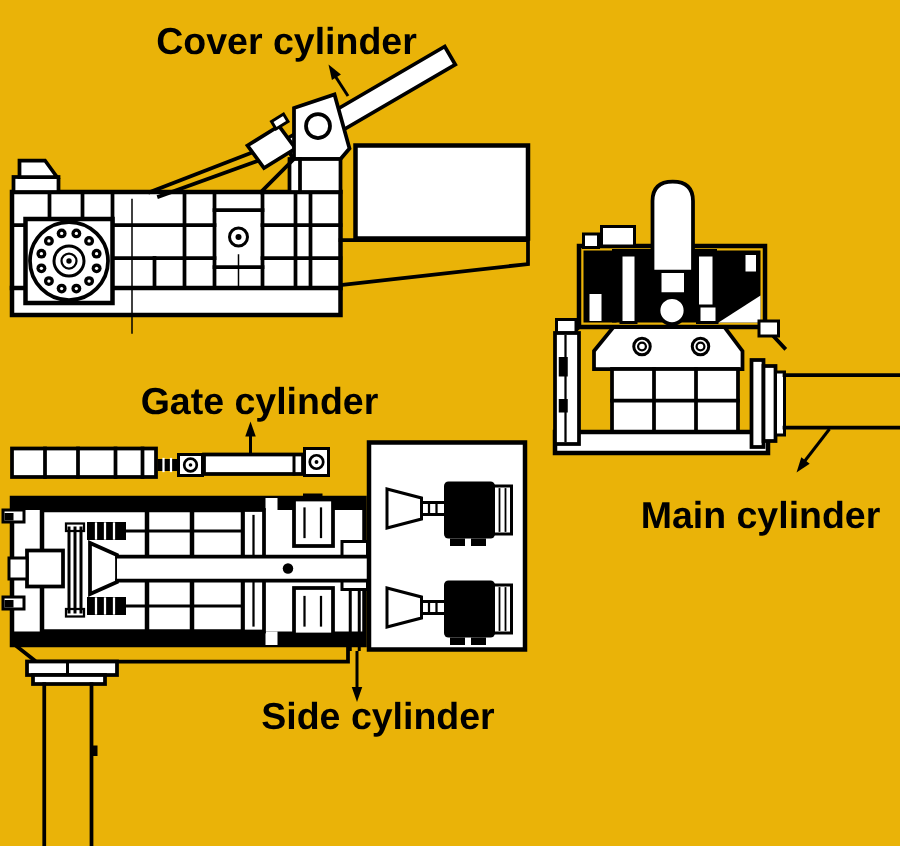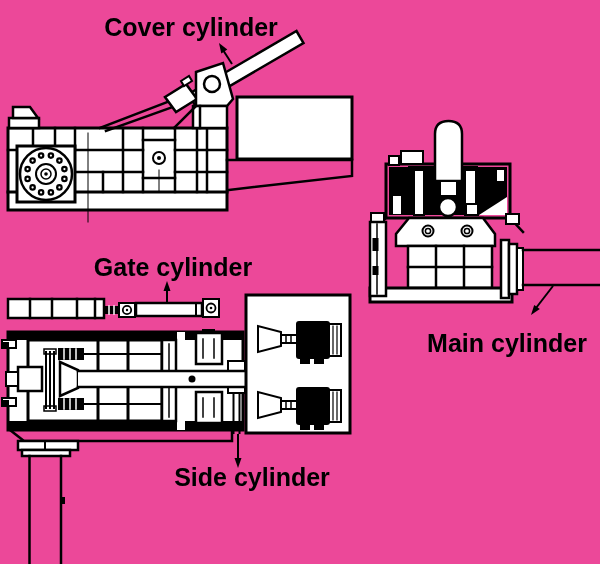--- a/index.html
+++ b/index.html
@@ -1,16 +1,16 @@
 <!DOCTYPE html>
 <html><head>
 <meta charset="utf-8">
 <style>
   html,body{margin:0;padding:0;background:#ffffff;}
-  .canvas{position:relative;width:600px;height:564px;background:#ec4899;overflow:hidden;}
+  .canvas{position:relative;width:600px;height:564px;background:#eab308;overflow:hidden;}
   svg{position:absolute;left:0;top:0;display:block;}
   .lbl{font-family:"Liberation Sans",sans-serif;font-weight:bold;font-size:25px;fill:#000;}
 </style>
 </head>
 <body>
 
 <div class="canvas">
 <svg width="600" height="564" viewBox="0 0 600 564" xmlns="http://www.w3.org/2000/svg">
 
   <g stroke="#000" fill="none" stroke-width="2.5" stroke-linecap="square">

